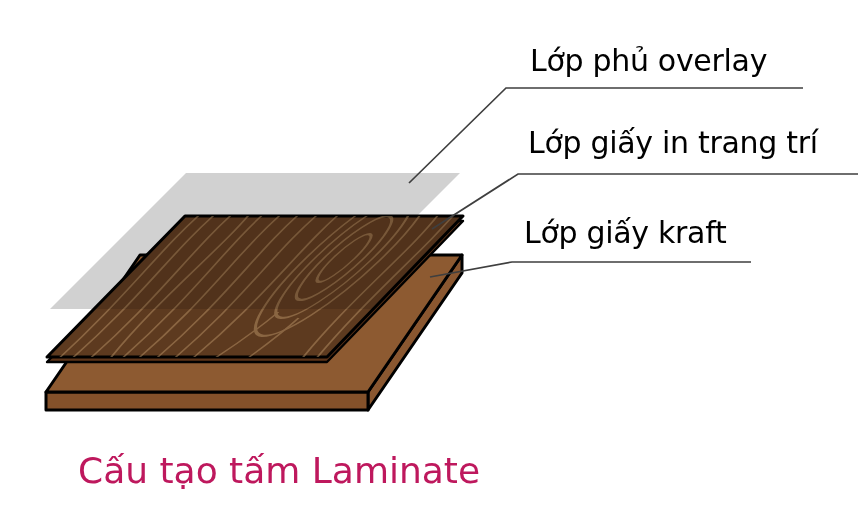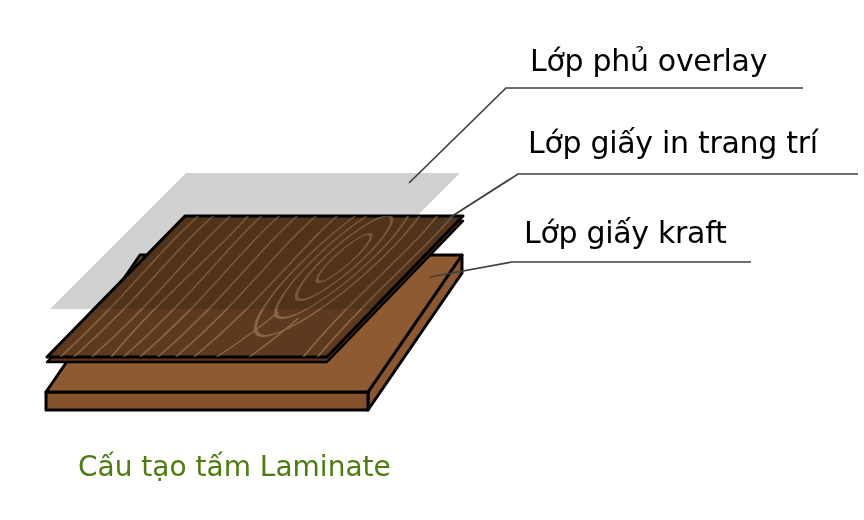--- a/index.html
+++ b/index.html
@@ -15,22 +15,22 @@
     position:absolute;
     white-space:nowrap;
     font-size:30px;
     line-height:1.25;
     color:#000000;
     letter-spacing:-0.3px;
   }
   .caption{
     position:absolute;
     white-space:nowrap;
-    font-size:28px;
-    color:#4d7c0f;
+    font-size:36px;
+    color:#be185d;
   }
 </style>
 </head>
 <body>
 
 <div class="stage">
 
   <svg width="864" height="520" viewBox="0 0 864 520">
 
     <defs>

